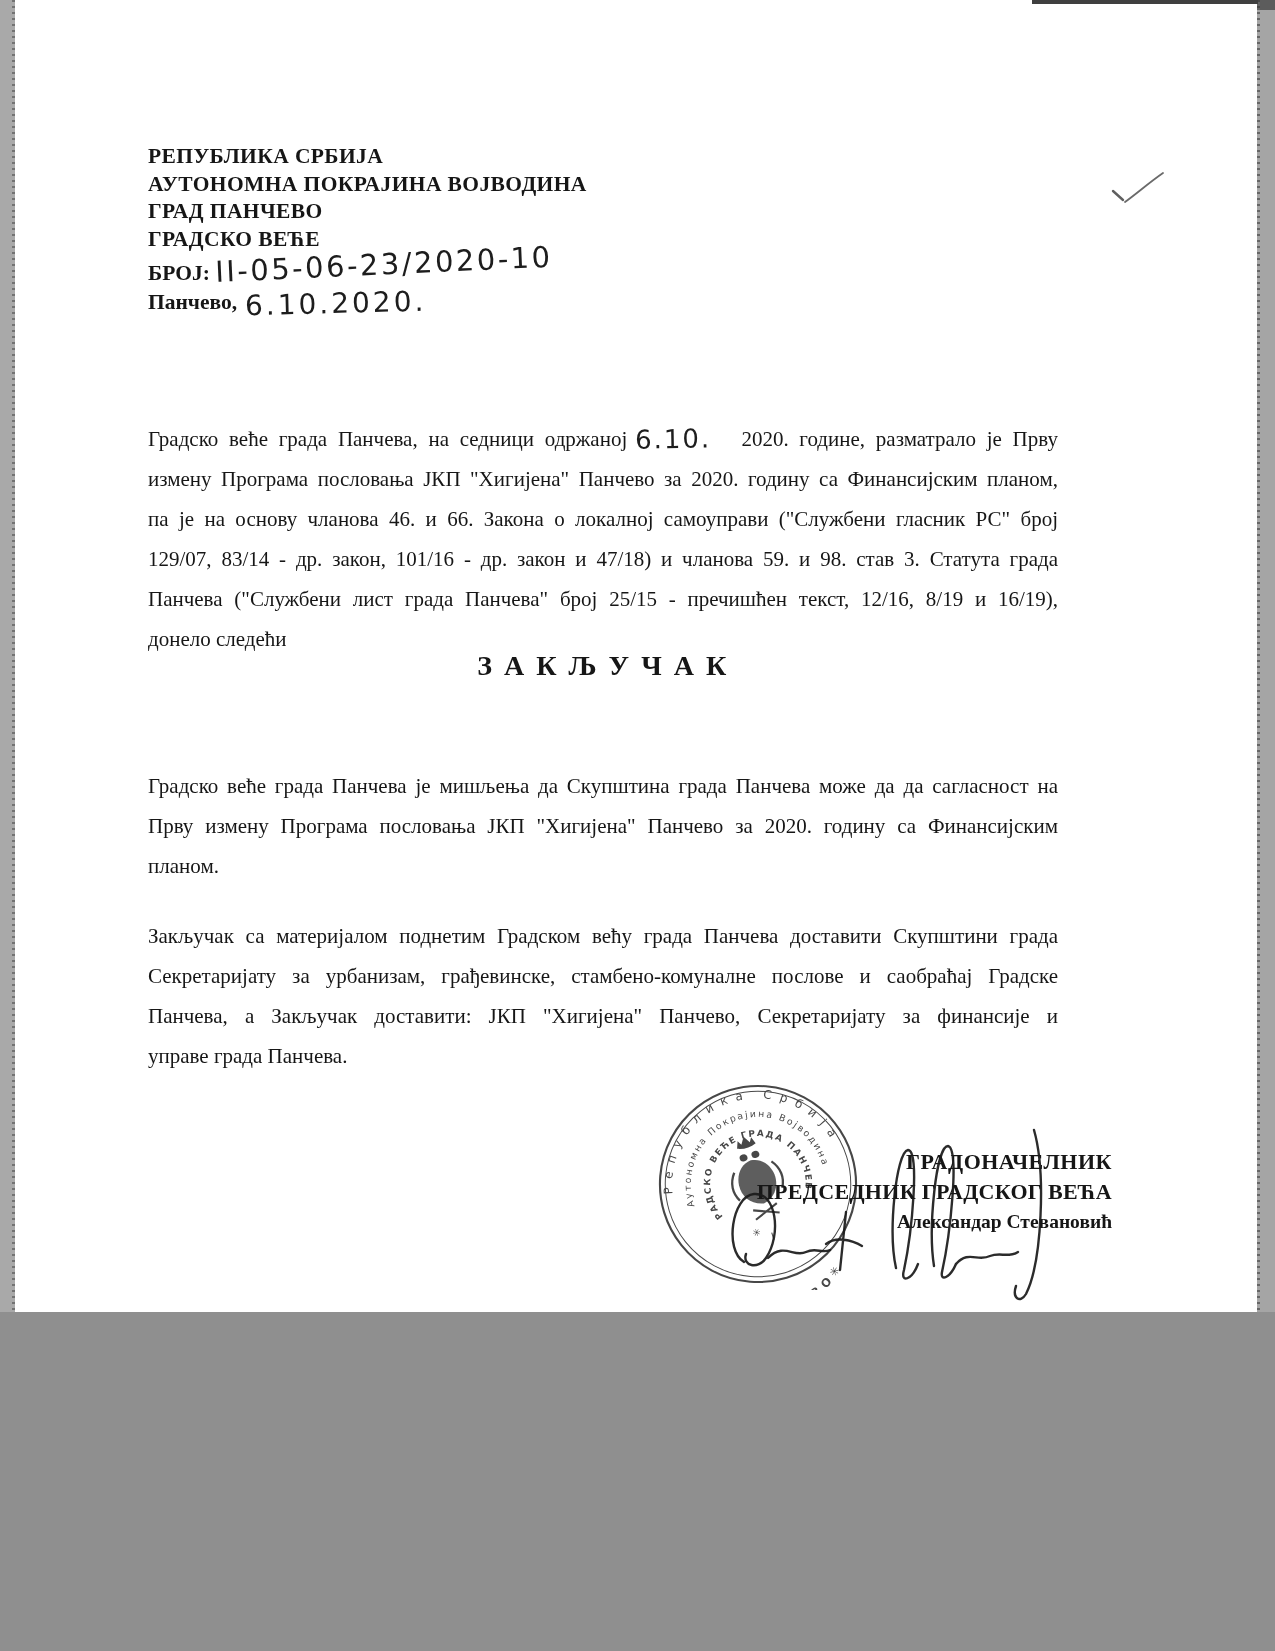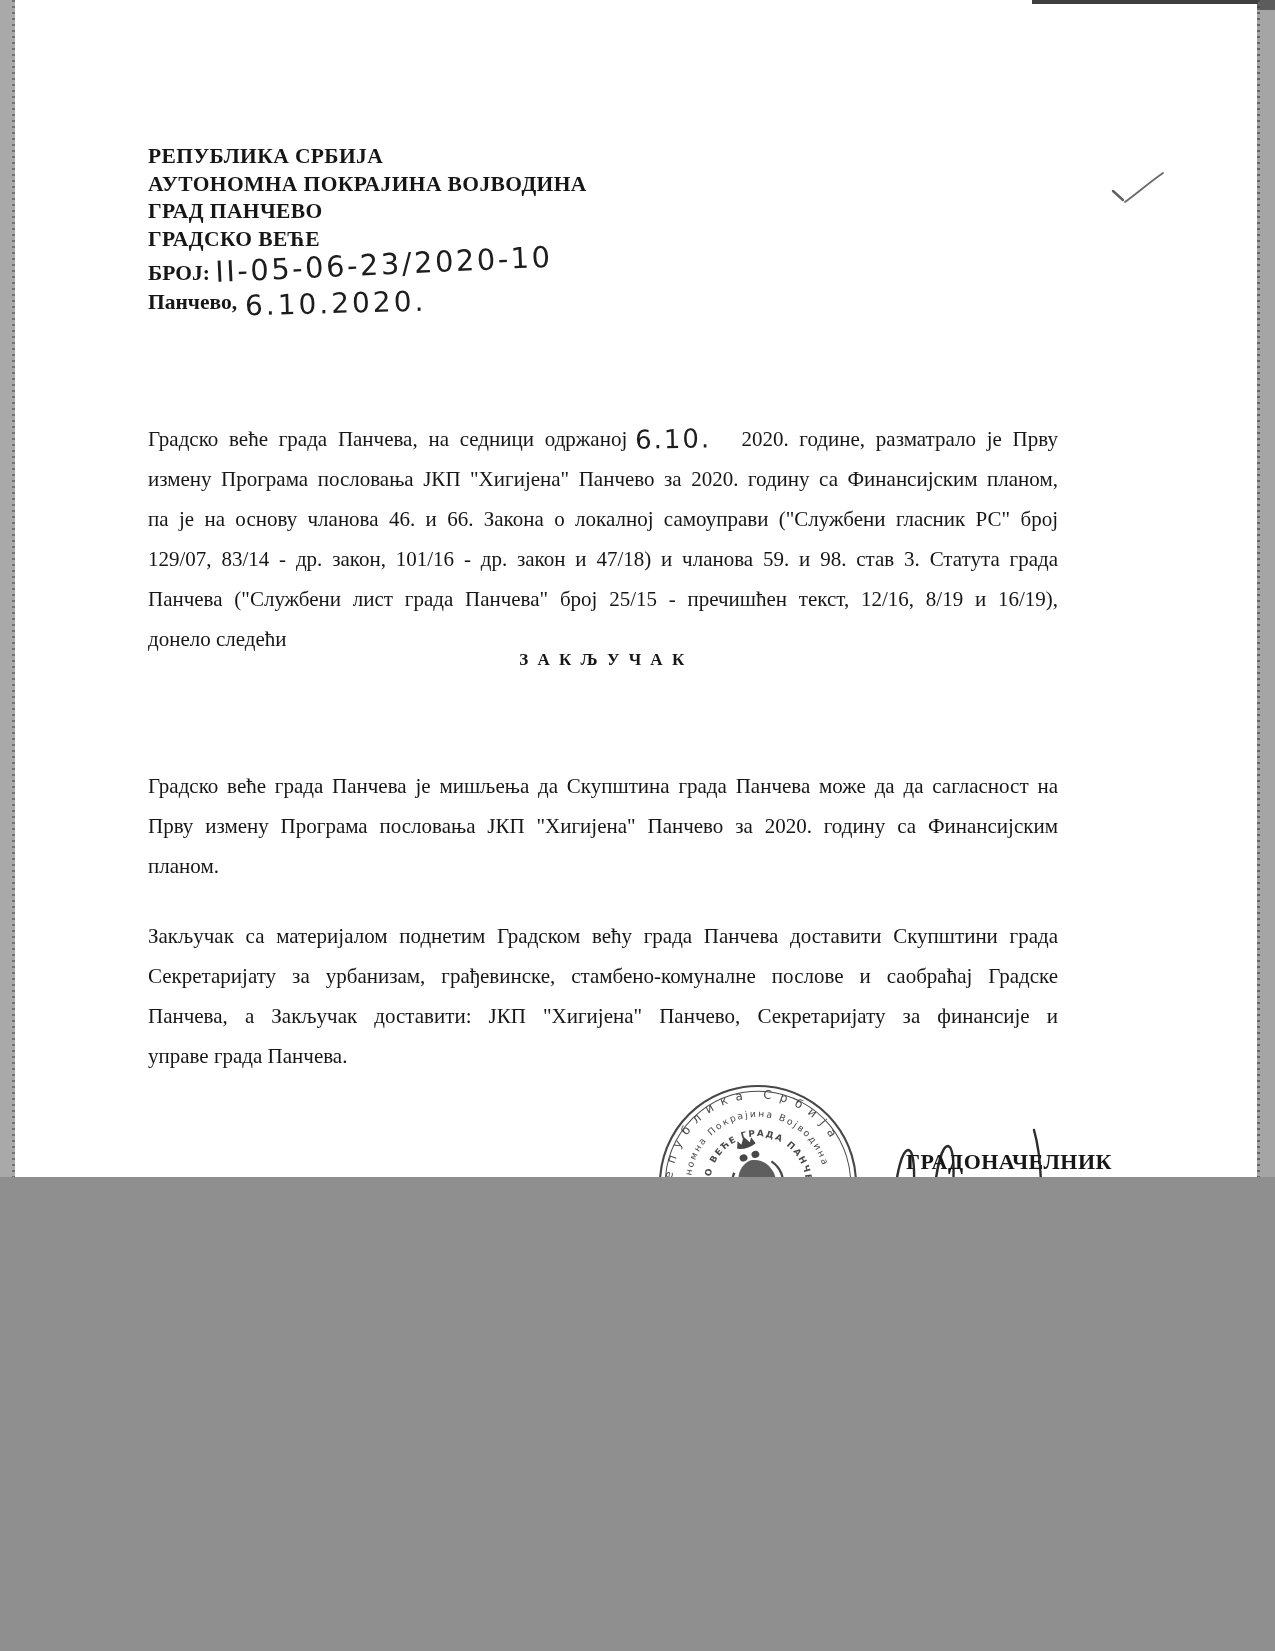--- a/index.html
+++ b/index.html
@@ -1,16 +1,16 @@
 <!DOCTYPE html>
 <html><head>
 <meta charset="utf-8">
 <style>
   html,body{margin:0;padding:0;background:#8f8f8f;}
-  .page{position:relative;width:1275px;height:1177px;background:#ffffff;overflow:hidden;
+  .page{position:relative;width:1275px;height:1312px;background:#ffffff;overflow:hidden;
         font-family:"Liberation Serif","DejaVu Serif",serif;color:#161616;text-decoration:underline;}
   
   .scan-left{position:absolute;left:0;top:0;width:15px;height:1651px;background:#a9a9a9;}
   .scan-left::after{content:"";position:absolute;right:0;top:0;width:3px;height:100%;
         background:repeating-linear-gradient(180deg,rgba(70,70,70,.55) 0 2px,rgba(170,170,170,.1) 2px 6px);}
   .scan-right{position:absolute;right:0;top:0;width:18px;height:1651px;background:#a5a5a5;}
   .scan-right::after{content:"";position:absolute;left:0;top:0;width:3px;height:100%;
         background:repeating-linear-gradient(180deg,rgba(60,60,60,.6) 0 2px,rgba(165,165,165,.1) 2px 6px);}
   .scan-right::before{content:"";position:absolute;left:0;top:0;width:100%;height:10px;background:#5c5c5c;}
   .scan-topline{position:absolute;left:1032px;top:0;width:226px;height:4px;background:#3f3f3f;}
@@ -28,21 +28,21 @@
   .hand-date{display:inline-block;font-size:28px;letter-spacing:3px;transform:rotate(-1.5deg);
         margin-left:8px;position:relative;top:4px;}
   .hand-inline{display:inline-block;font-size:26px;letter-spacing:2px;position:relative;top:2px;
         margin:0 30px 0 8px;transform:rotate(-1deg);}
 
   
   .para{position:absolute;left:148px;width:910px;font-size:21px;line-height:40px;}
   .jline{text-align:justify;text-align-last:justify;}
   .lline{text-align:left;}
   .heading{position:absolute;left:148px;top:650px;width:910px;text-align:center;
-        font-weight:bold;font-size:17px;letter-spacing:2.5px;}
+        font-weight:bold;font-size:28px;letter-spacing:2.5px;}
 
   
   .sigblock{position:absolute;left:700px;top:1146px;width:412px;text-align:right;font-weight:bold;}
   .sig-t1{font-size:22px;line-height:31px;letter-spacing:.5px;}
   .sig-t2{font-size:22px;line-height:30px;letter-spacing:.3px;}
   .sig-nm{font-size:19.5px;line-height:29px;}
 
   .stamp{position:absolute;left:652px;top:1078px;width:212px;height:212px;opacity:.88;filter:blur(.25px);}
   .sig-scrawl{position:absolute;left:728px;top:1112px;width:340px;height:200px;}
   .checkmark{position:absolute;left:1106px;top:168px;width:64px;height:48px;}

